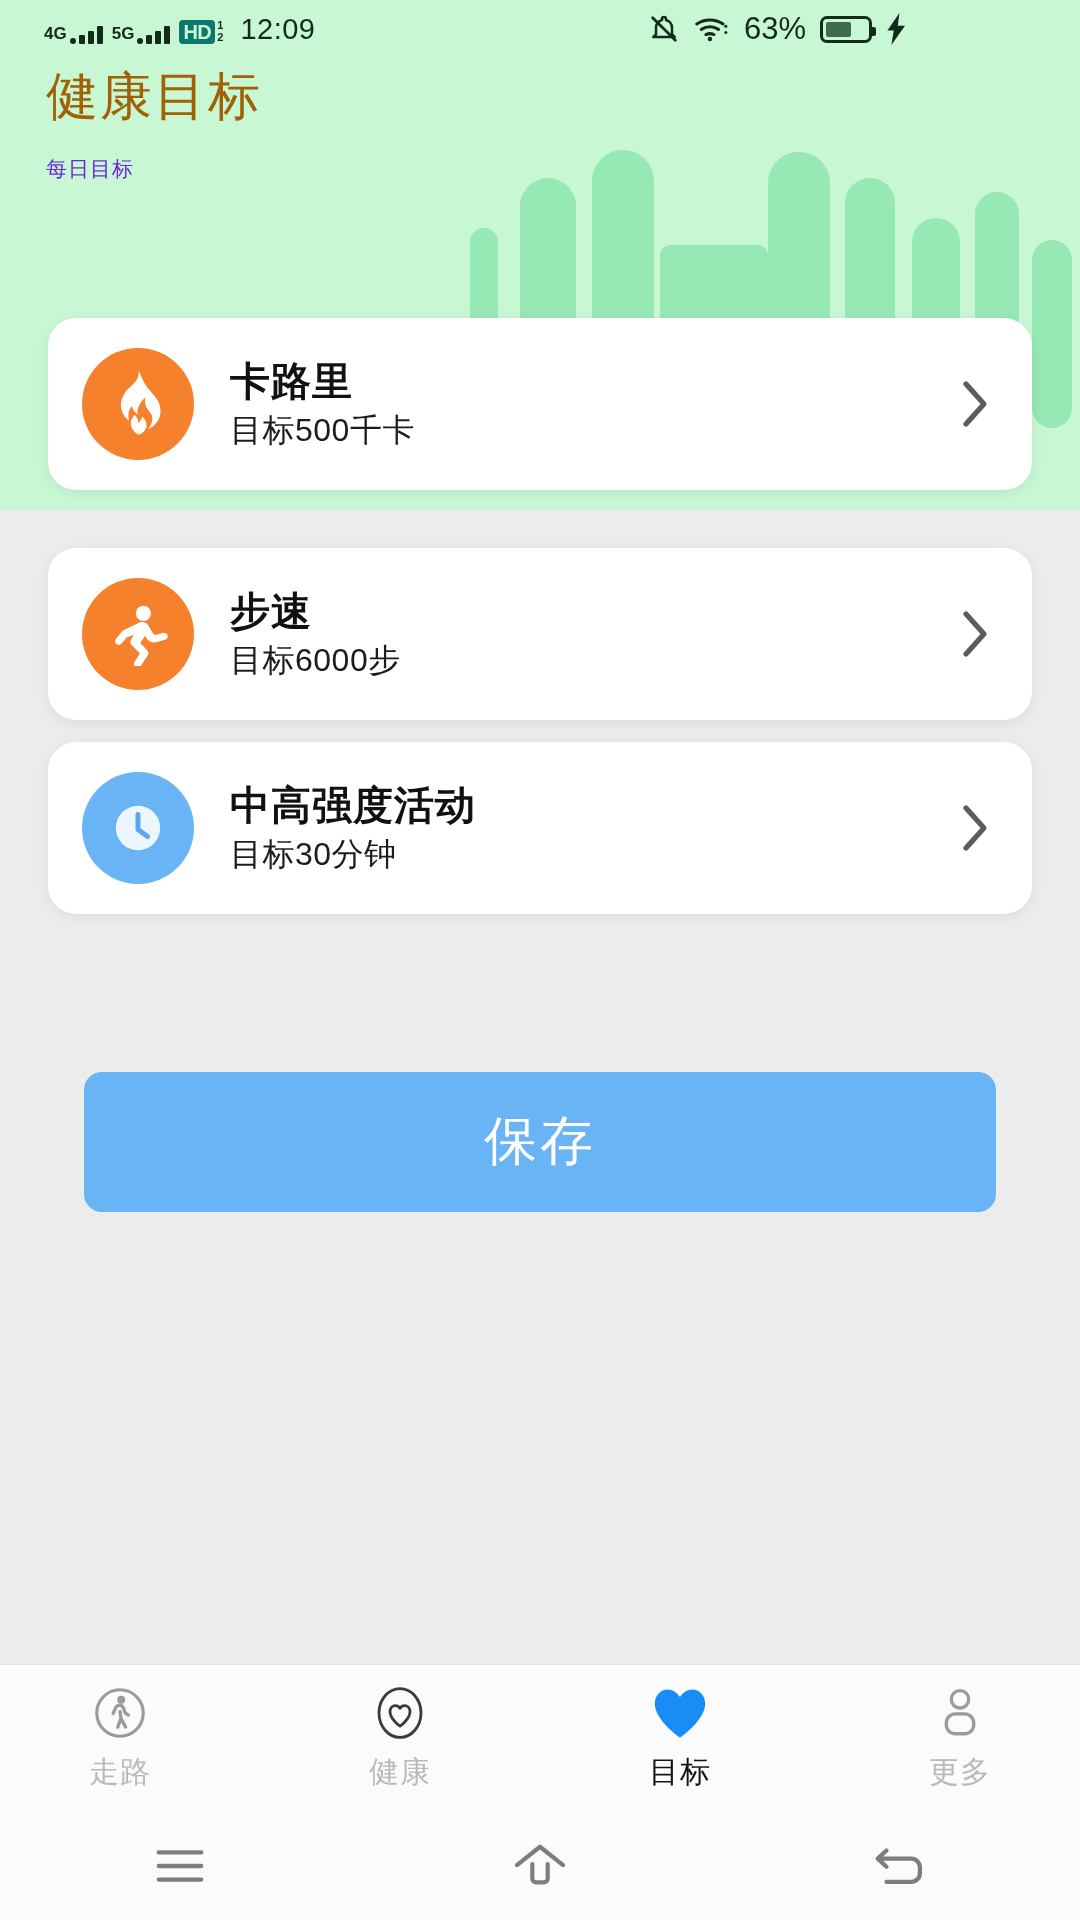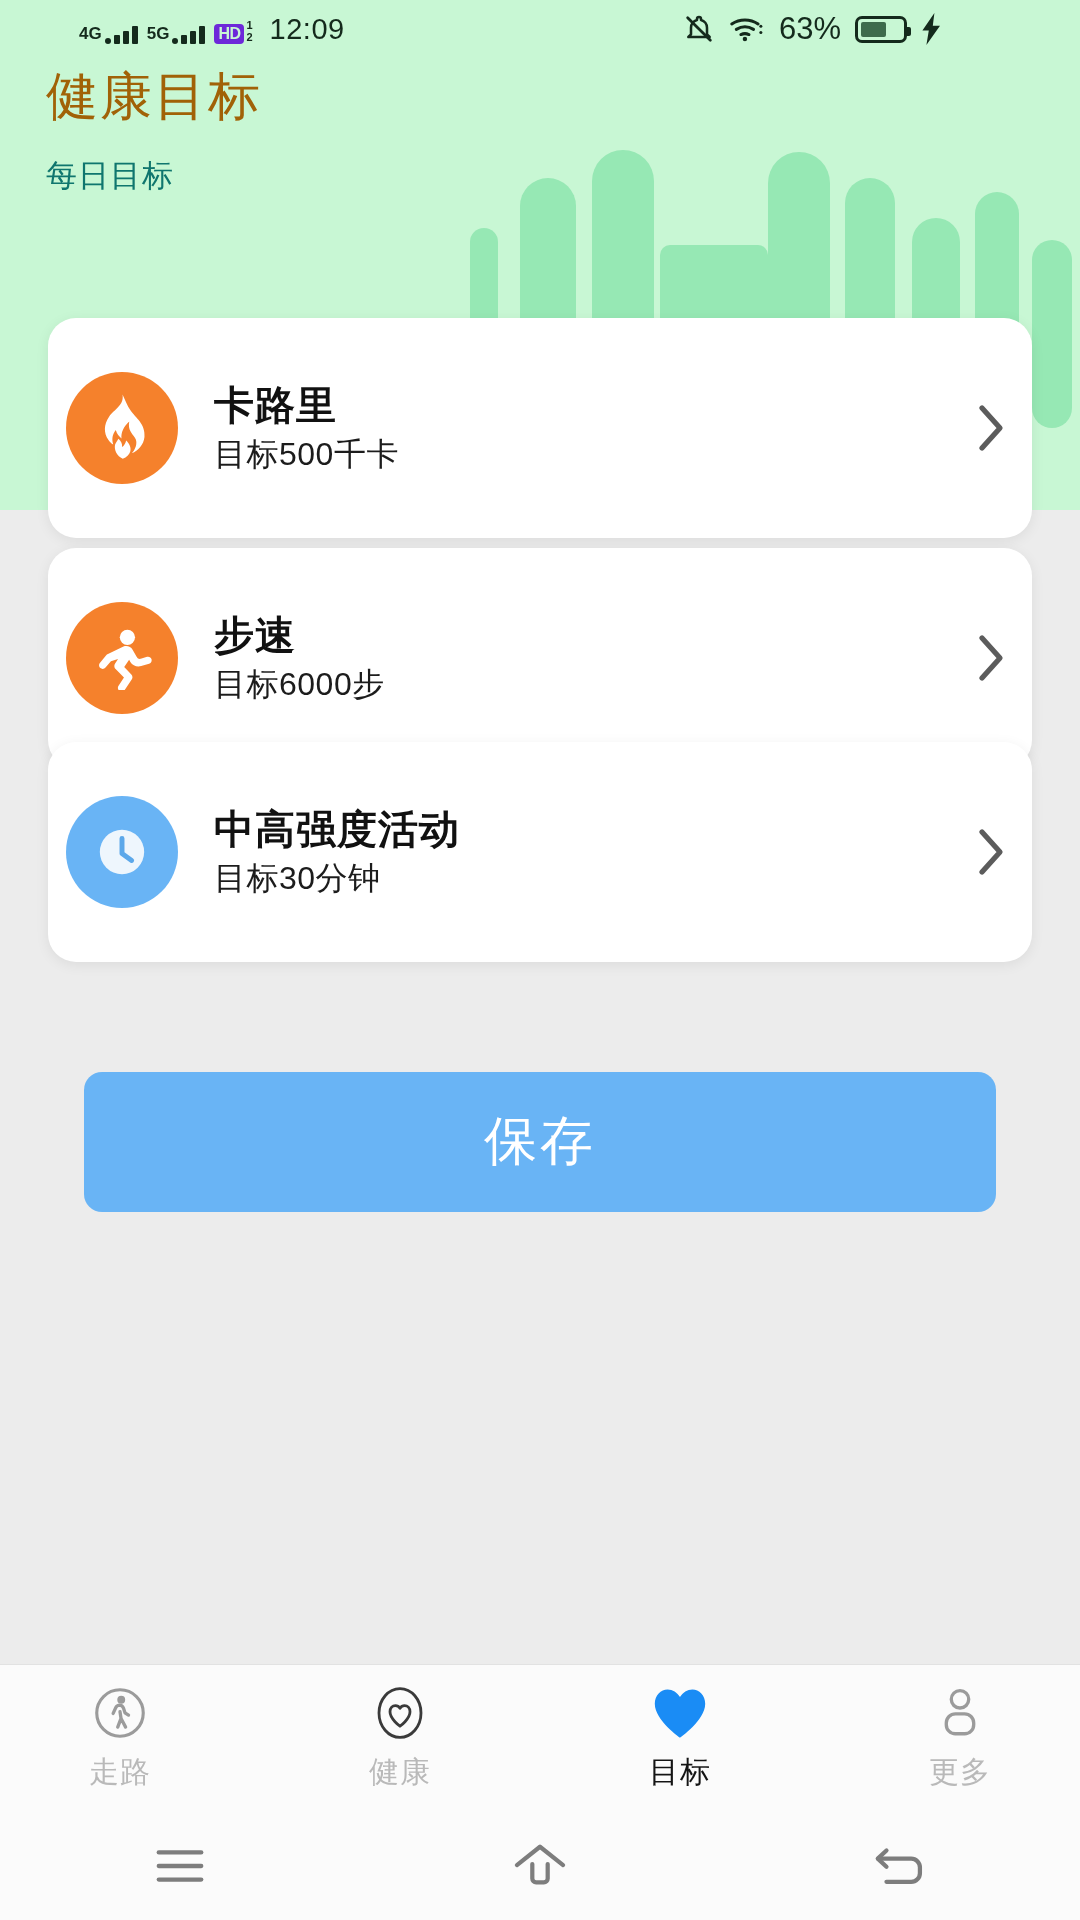--- a/index.html
+++ b/index.html
@@ -15,37 +15,36 @@
     position:absolute; left:0; top:0; width:1080px; height:510px;
     background:#c8f7d4; overflow:hidden;
   }
   .hero-deco { position:absolute; left:0; top:0; width:1080px; height:510px; }
 
   
   .statusbar {
     position:absolute; left:0; top:0; width:952px; height:58px;
     display:flex; align-items:center; padding:0 44px; z-index:5;
     color:#142a1c;
-    margin-left:35px;
   }
   .sb-left { display:flex; align-items:flex-end; gap:9px; }
   .sb-right { margin-left:auto; display:flex; align-items:center; gap:14px; }
   .net { display:flex; align-items:flex-end; gap:3px; }
   .net-label { font-size:17px; font-weight:700; line-height:1; margin-bottom:2px; }
   .bars { display:flex; align-items:flex-end; gap:3px; height:18px; }
   .bars i { width:6px; background:#142a1c; border-radius:1px; display:block; }
   .bars i:nth-child(1){ height:6px; border-radius:3px;}
   .bars i:nth-child(2){ height:9px;}
   .bars i:nth-child(3){ height:13px;}
   .bars i:nth-child(4){ height:18px;}
   .hd-badge {
     display:flex; align-items:flex-end; gap:2px;
   }
   .hd-box {
-    background:#6d28d9; color:#c8f7d4; font-size:16px; font-weight:700;
+    background:#0f766e; color:#c8f7d4; font-size:20px; font-weight:700;
     border-radius:4px; padding:2px 4px; letter-spacing:-.5px; line-height:1;
   }
   .hd-sub { font-size:11px; font-weight:700; line-height:1.05; }
   .clock { font-size:29px; font-weight:500; letter-spacing:.5px; margin-left:8px; line-height:1;}
   .pct { font-size:31px; font-weight:500; }
   .batt {
     width:52px; height:27px; border:3px solid #142a1c; border-radius:7px;
     position:relative; display:flex; align-items:center; padding:3px;
   }
   .batt::after {
@@ -54,29 +53,29 @@
   }
   .batt-fill { height:100%; background:#3e6b4d; border-radius:2px; }
 
   
   .page-title {
     position:absolute; left:46px; top:62px; z-index:4;
     font-size:52px; font-weight:400; color:#a16207; letter-spacing:2px;
   }
   .page-sub {
     position:absolute; left:46px; top:155px; z-index:4;
-    font-size:31px; font-weight:400; color:#0f766e; letter-spacing:1px;
+    font-size:21px; font-weight:400; color:#6d28d9; letter-spacing:1px;
   }
 
   
   .card {
-    position:absolute; left:48px; width:984px; height:220px;
+    position:absolute; left:48px; width:984px; height:172px;
     background:#fff; border-radius:28px;
     box-shadow:0 3px 14px rgba(0,0,0,.07);
-    display:flex; align-items:center; padding:0 18px; z-index:3;
+    display:flex; align-items:center; padding:0 34px; z-index:3;
   }
   #card0 { top:318px; }
   #card1 { top:548px; }
   #card2 { top:742px; }
 
   .card-icon {
     width:112px; height:112px; border-radius:50%;
     display:flex; align-items:center; justify-content:center; flex:0 0 112px;
   }
   .card-text { margin-left:36px; flex:1 1 auto; }

